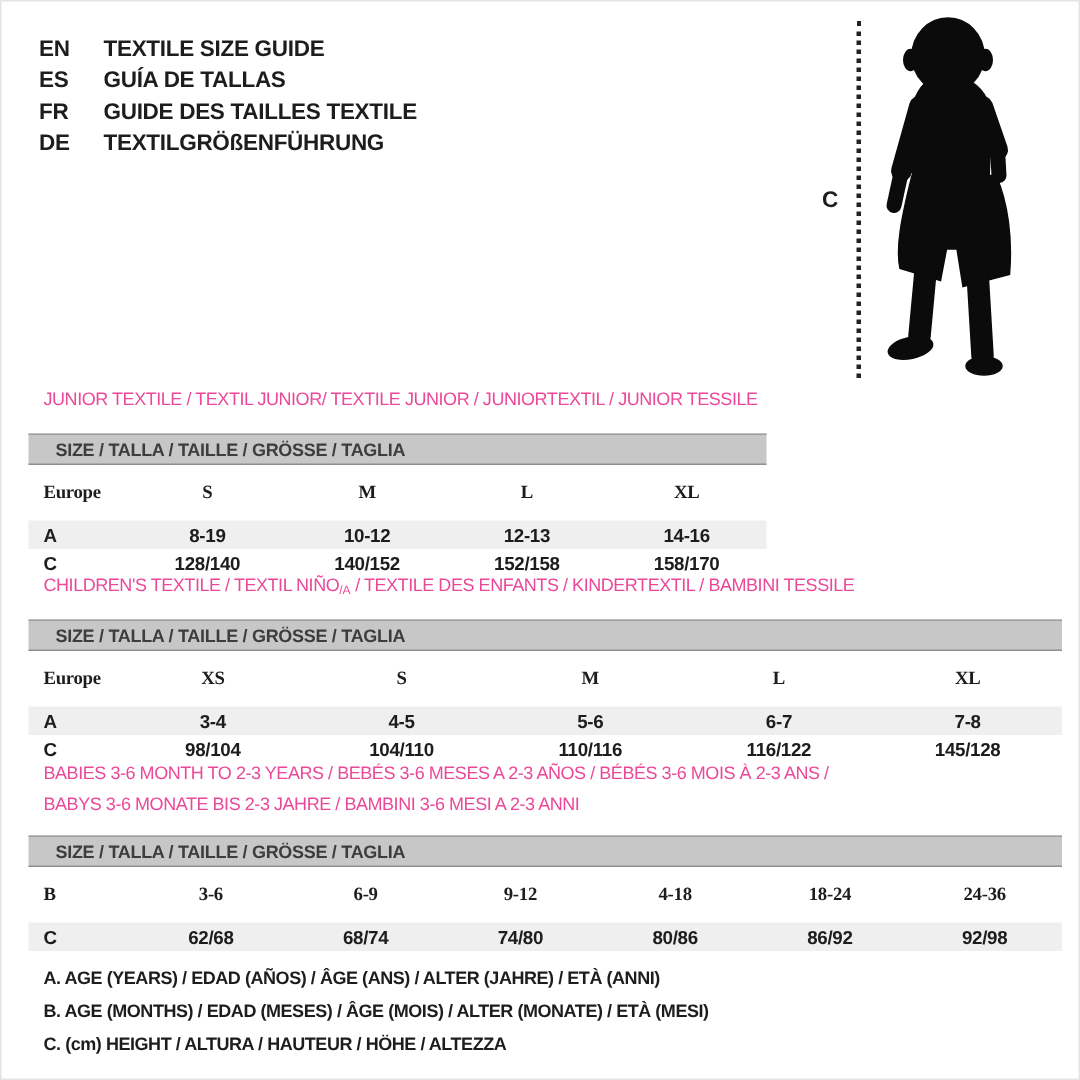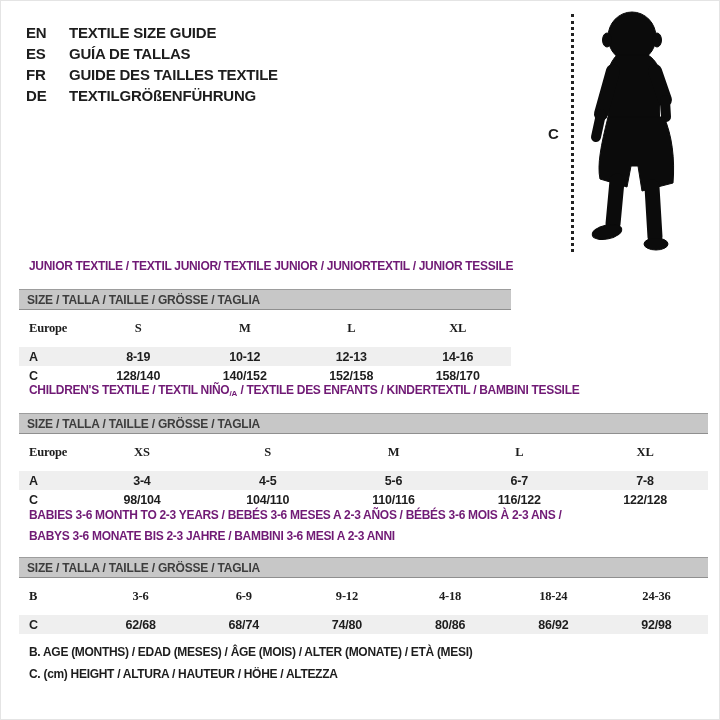--- a/index.html
+++ b/index.html
@@ -11,29 +11,29 @@
   
   .lang{position:absolute;left:25px;top:19px;}
   .lang-row{display:flex;height:21px;align-items:flex-end;font-weight:bold;font-size:15px;letter-spacing:-0.2px;}
   .lang-code{width:43px;}
   
   .measure-line{position:absolute;left:570px;top:13px;height:238px;width:0;border-left:3px dotted #222;}
   .c-label{position:absolute;left:547px;top:124px;font-weight:bold;font-size:15px;}
   .silhouette{position:absolute;left:584px;top:10px;}
   
   .section-title{
-    position:absolute;left:28px;font-weight:bold;font-size:12px;
-    letter-spacing:-0.3px;white-space:nowrap;color:#701a75;
+    position:absolute;left:28px;font-weight:normal;font-size:12px;
+    letter-spacing:-0.3px;white-space:nowrap;color:#ec4899;
   }
   .section-title sub{font-size:8px;vertical-align:-2px;letter-spacing:0;}
   
   .size-table{position:absolute;left:18px;font-size:12.5px;font-weight:bold;letter-spacing:-0.2px;}
   .bar{
     height:19px;background:#c7c7c7;border-top:1px solid #9d9d9d;border-bottom:1px solid #8f8f8f;
-    display:flex;align-items:center;padding-left:8px;color:#3d3d3d;font-size:12px;
+    display:flex;align-items:center;padding-left:18px;color:#3d3d3d;font-size:12px;
   }
   .trow{display:flex;align-items:center;height:19px;}
   .trow.first{height:37px;font-family:Liberation Serif, serif;}
   .trow.alt{background:#efefef;}
   .lbl{padding-left:10px;box-sizing:border-box;}
   .junior .lbl{width:66px;}
   .children .lbl{width:60px;}
   .babies .lbl{width:70px;}
   .cell{flex:1;text-align:center;}
   .junior{width:492px;top:288px;}
@@ -129,21 +129,21 @@
     <span class="cell">5-6</span>
     <span class="cell">6-7</span>
     <span class="cell">7-8</span>
   </div>
   <div class="trow">
     <span class="lbl">C</span>
     <span class="cell">98/104</span>
     <span class="cell">104/110</span>
     <span class="cell">110/116</span>
     <span class="cell">116/122</span>
-    <span class="cell">122/128</span>
+    <span class="cell">145/128</span>
   </div>
 </div>
 
 <div class="section-title" style="top:507px">BABIES 3-6 MONTH TO 2-3 YEARS / BEBÉS 3-6 MESES A 2-3 AÑOS / BÉBÉS 3-6 MOIS À 2-3 ANS /</div>
 <div class="section-title" style="top:528px">BABYS 3-6 MONATE BIS 2-3 JAHRE / BAMBINI 3-6 MESI A 2-3 ANNI</div>
 <div class="size-table babies">
   <div class="bar">SIZE / TALLA / TAILLE / GRÖSSE / TAGLIA</div>
   <div class="trow first">
     <span class="lbl">B</span>
     <span class="cell">3-6</span>
@@ -158,15 +158,16 @@
     <span class="cell">62/68</span>
     <span class="cell">68/74</span>
     <span class="cell">74/80</span>
     <span class="cell">80/86</span>
     <span class="cell">86/92</span>
     <span class="cell">92/98</span>
   </div>
 </div>
 
 <div class="footnotes">
+  <div class="footnote">A. AGE (YEARS) / EDAD (AÑOS) / ÂGE (ANS) / ALTER (JAHRE) / ETÀ (ANNI)</div>
   <div class="footnote">B. AGE (MONTHS) / EDAD (MESES) / ÂGE (MOIS) / ALTER (MONATE) / ETÀ (MESI)</div>
   <div class="footnote">C. (cm) HEIGHT / ALTURA / HAUTEUR / HÖHE / ALTEZZA</div>
 </div>
 
 </body></html>

